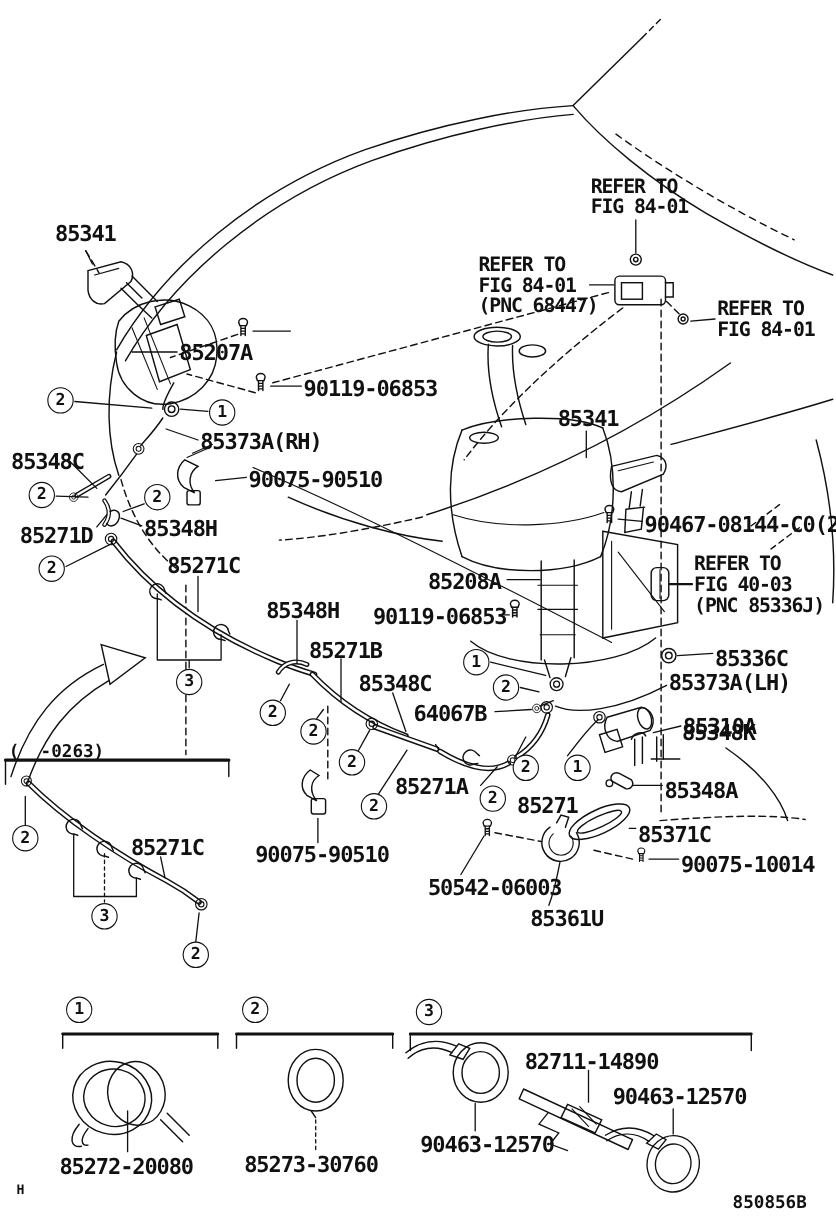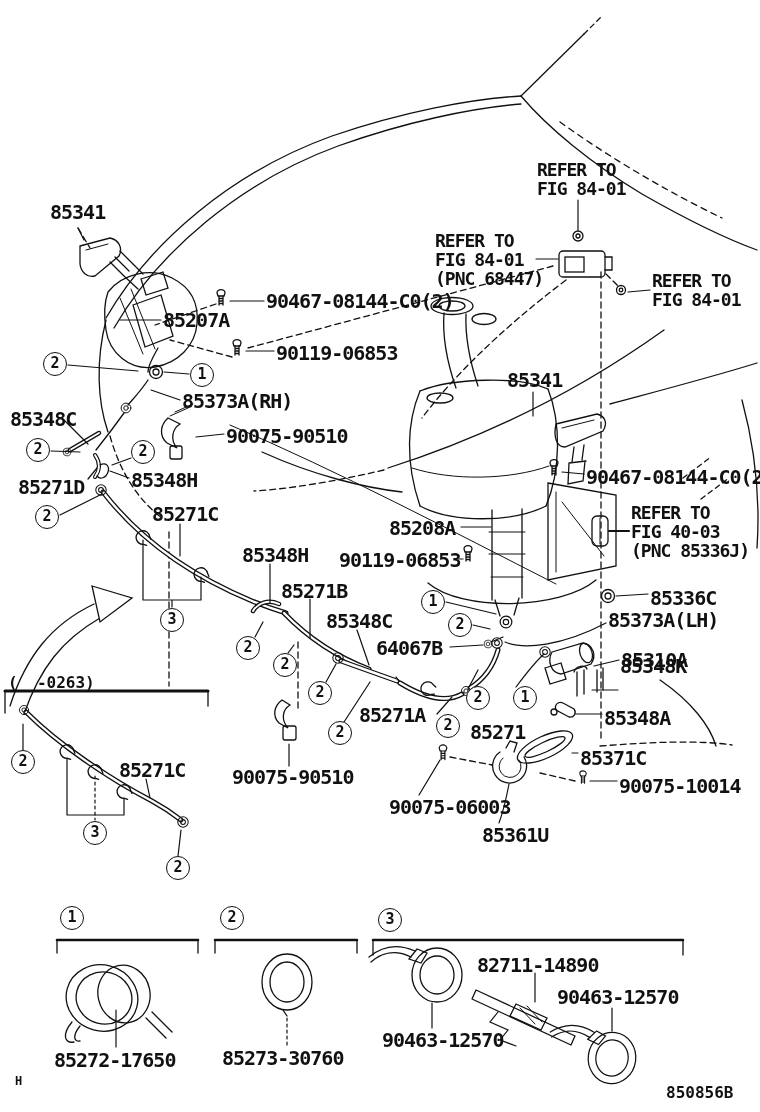--- a/index.html
+++ b/index.html
@@ -296,21 +296,20 @@
 </svg>
 
 <div class="lbl" style="left:50px;top:202px">85341</div>
 <div class="lbl s18" style="left:537px;top:161px">REFER TO</div>
 <div class="lbl s18" style="left:537px;top:180px">FIG 84-01</div>
 <div class="lbl s18" style="left:435px;top:232px">REFER TO</div>
 <div class="lbl s18" style="left:435px;top:251px">FIG 84-01</div>
 <div class="lbl s18" style="left:435px;top:270px">(PNC 68447)</div>
 <div class="lbl s18" style="left:652px;top:272px">REFER TO</div>
 <div class="lbl s18" style="left:652px;top:291px">FIG 84-01</div>
-<div class="lbl" style="left:266px;top:291px">90467-08144-C0(2)</div>
 <div class="lbl" style="left:163px;top:310px">85207A</div>
 <div class="lbl" style="left:276px;top:343px">90119-06853</div>
 <div class="lbl" style="left:182px;top:391px">85373A(RH)</div>
 <div class="lbl" style="left:10px;top:409px">85348C</div>
 <div class="lbl" style="left:226px;top:426px">90075-90510</div>
 <div class="lbl" style="left:18px;top:477px">85271D</div>
 <div class="lbl" style="left:131px;top:470px">85348H</div>
 <div class="lbl" style="left:152px;top:504px">85271C</div>
 <div class="lbl" style="left:507px;top:370px">85341</div>
 <div class="lbl" style="left:586px;top:467px">90467-08144-C0(2</div>
@@ -326,25 +325,25 @@
 <div class="lbl" style="left:650px;top:588px">85336C</div>
 <div class="lbl" style="left:608px;top:610px">85373A(LH)</div>
 <div class="lbl" style="left:621px;top:650px">85310A</div>
 <div class="lbl" style="left:620px;top:656px">85348K</div>
 <div class="lbl" style="left:604px;top:708px">85348A</div>
 <div class="lbl" style="left:470px;top:722px">85271</div>
 <div class="lbl" style="left:580px;top:748px">85371C</div>
 <div class="lbl" style="left:619px;top:776px">90075-10014</div>
 <div class="lbl" style="left:359px;top:705px">85271A</div>
 <div class="lbl" style="left:232px;top:767px">90075-90510</div>
-<div class="lbl" style="left:389px;top:797px">90075-06003</div>
+<div class="lbl" style="left:389px;top:797px">50542-06003</div>
 <div class="lbl" style="left:482px;top:825px">85361U</div>
 <div class="lbl s16" style="left:8px;top:675px">(  -0263)</div>
 <div class="lbl" style="left:119px;top:760px">85271C</div>
-<div class="lbl" style="left:54px;top:1050px">85272-17650</div>
+<div class="lbl" style="left:54px;top:1050px">85272-20080</div>
 <div class="lbl" style="left:222px;top:1048px">85273-30760</div>
 <div class="lbl" style="left:477px;top:955px">82711-14890</div>
 <div class="lbl" style="left:557px;top:987px">90463-12570</div>
 <div class="lbl" style="left:382px;top:1030px">90463-12570</div>
 <div class="lbl s16" style="left:666px;top:1085px">850856B</div>
 <div class="lbl s12" style="left:15px;top:1075px">H</div>
 
 <div class="co" style="left:43px;top:352px">2</div>
 <div class="co" style="left:190px;top:363px">1</div>
 <div class="co" style="left:26px;top:438px">2</div>

